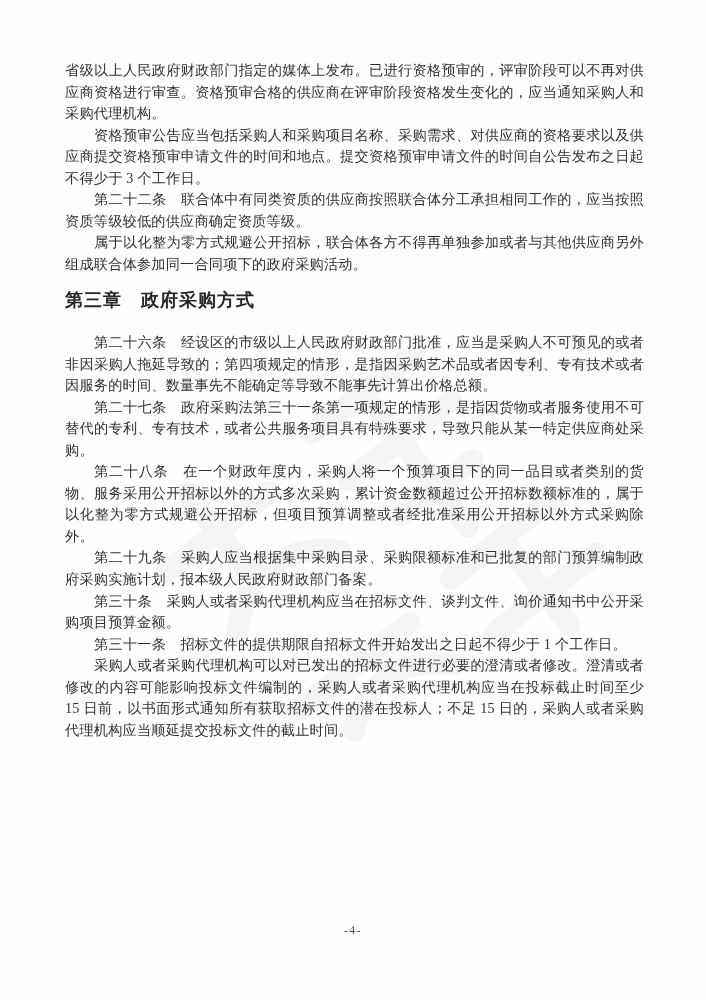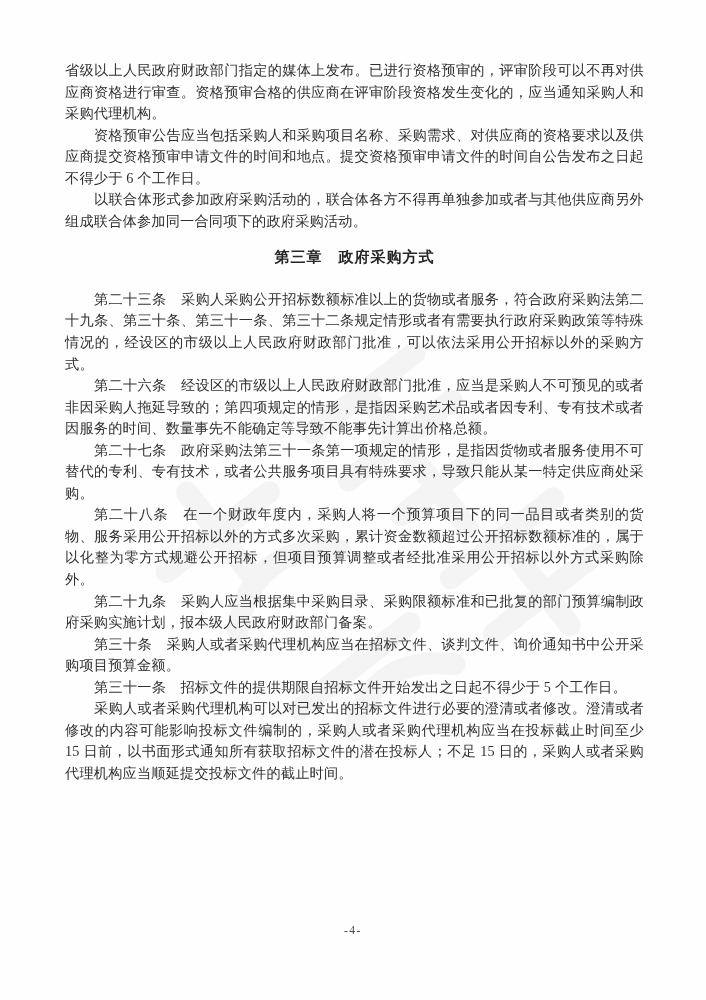--- a/index.html
+++ b/index.html
@@ -30,24 +30,23 @@
     letter-spacing: 0.2px;
   }
   .para {
     margin: 0;
     text-align: justify;
     text-justify: inter-ideograph;
   }
   .para.indent { text-indent: 2.05em; }
   .para.noindent { text-indent: 0; }
   .para.chapter {
-    text-align: center;
     text-indent: 0;
     font-weight: bold;
-    font-size: 15px;
+    font-size: 18px;
     letter-spacing: 1px;
     margin-top: 15px;
     margin-bottom: 20px;
     color: #262626;
   }
   .page-number {
     position: absolute;
     top: 924px;
     left: 0;
     width: 706px;
@@ -78,27 +77,27 @@
       <path d="M40 110 L170 110 M105 60 L105 170 M60 200 C100 160 150 160 190 200"></path>
       <path d="M240 90 L370 90 M240 150 L370 150 M260 210 L350 210 M305 90 L305 260"></path>
       <path d="M60 300 L200 300 M90 350 C130 320 170 320 210 360"></path>
       <path d="M260 290 L390 290 M325 290 L325 400 M260 360 L390 360"></path>
     </g>
   </svg>
 
   <div class="doc-body">
 
   <p class="para noindent">省级以上人民政府财政部门指定的媒体上发布。已进行资格预审的，评审阶段可以不再对供应商资格进行审查。资格预审合格的供应商在评审阶段资格发生变化的，应当通知采购人和采购代理机构。</p>
-      <p class="para indent">资格预审公告应当包括采购人和采购项目名称、采购需求、对供应商的资格要求以及供应商提交资格预审申请文件的时间和地点。提交资格预审申请文件的时间自公告发布之日起不得少于 6 个工作日。</p>
-      <p class="para indent">以联合体形式参加政府采购活动的，联合体各方不得再单独参加或者与其他供应商另外组成联合体参加同一合同项下的政府采购活动。</p>
+      <p class="para indent">资格预审公告应当包括采购人和采购项目名称、采购需求、对供应商的资格要求以及供应商提交资格预审申请文件的时间和地点。提交资格预审申请文件的时间自公告发布之日起不得少于 3 个工作日。</p>
+      <p class="para indent">第二十二条　联合体中有同类资质的供应商按照联合体分工承担相同工作的，应当按照资质等级较低的供应商确定资质等级。</p>
+      <p class="para indent">属于以化整为零方式规避公开招标，联合体各方不得再单独参加或者与其他供应商另外组成联合体参加同一合同项下的政府采购活动。</p>
       <p class="para chapter">第三章　政府采购方式</p>
-      <p class="para indent">第二十三条　采购人采购公开招标数额标准以上的货物或者服务，符合政府采购法第二十九条、第三十条、第三十一条、第三十二条规定情形或者有需要执行政府采购政策等特殊情况的，经设区的市级以上人民政府财政部门批准，可以依法采用公开招标以外的采购方式。</p>
       <p class="para indent">第二十六条　经设区的市级以上人民政府财政部门批准，应当是采购人不可预见的或者非因采购人拖延导致的；第四项规定的情形，是指因采购艺术品或者因专利、专有技术或者因服务的时间、数量事先不能确定等导致不能事先计算出价格总额。</p>
       <p class="para indent">第二十七条　政府采购法第三十一条第一项规定的情形，是指因货物或者服务使用不可替代的专利、专有技术，或者公共服务项目具有特殊要求，导致只能从某一特定供应商处采购。</p>
       <p class="para indent">第二十八条　在一个财政年度内，采购人将一个预算项目下的同一品目或者类别的货物、服务采用公开招标以外的方式多次采购，累计资金数额超过公开招标数额标准的，属于以化整为零方式规避公开招标，但项目预算调整或者经批准采用公开招标以外方式采购除外。</p>
       <p class="para indent">第二十九条　采购人应当根据集中采购目录、采购限额标准和已批复的部门预算编制政府采购实施计划，报本级人民政府财政部门备案。</p>
       <p class="para indent">第三十条　采购人或者采购代理机构应当在招标文件、谈判文件、询价通知书中公开采购项目预算金额。</p>
-      <p class="para indent">第三十一条　招标文件的提供期限自招标文件开始发出之日起不得少于 5 个工作日。</p>
+      <p class="para indent">第三十一条　招标文件的提供期限自招标文件开始发出之日起不得少于 1 个工作日。</p>
       <p class="para indent">采购人或者采购代理机构可以对已发出的招标文件进行必要的澄清或者修改。澄清或者修改的内容可能影响投标文件编制的，采购人或者采购代理机构应当在投标截止时间至少 15 日前，以书面形式通知所有获取招标文件的潜在投标人；不足 15 日的，采购人或者采购代理机构应当顺延提交投标文件的截止时间。</p>
     </div>
 
   <div class="page-number">-4-</div>
 </div>
 
 </body></html>

